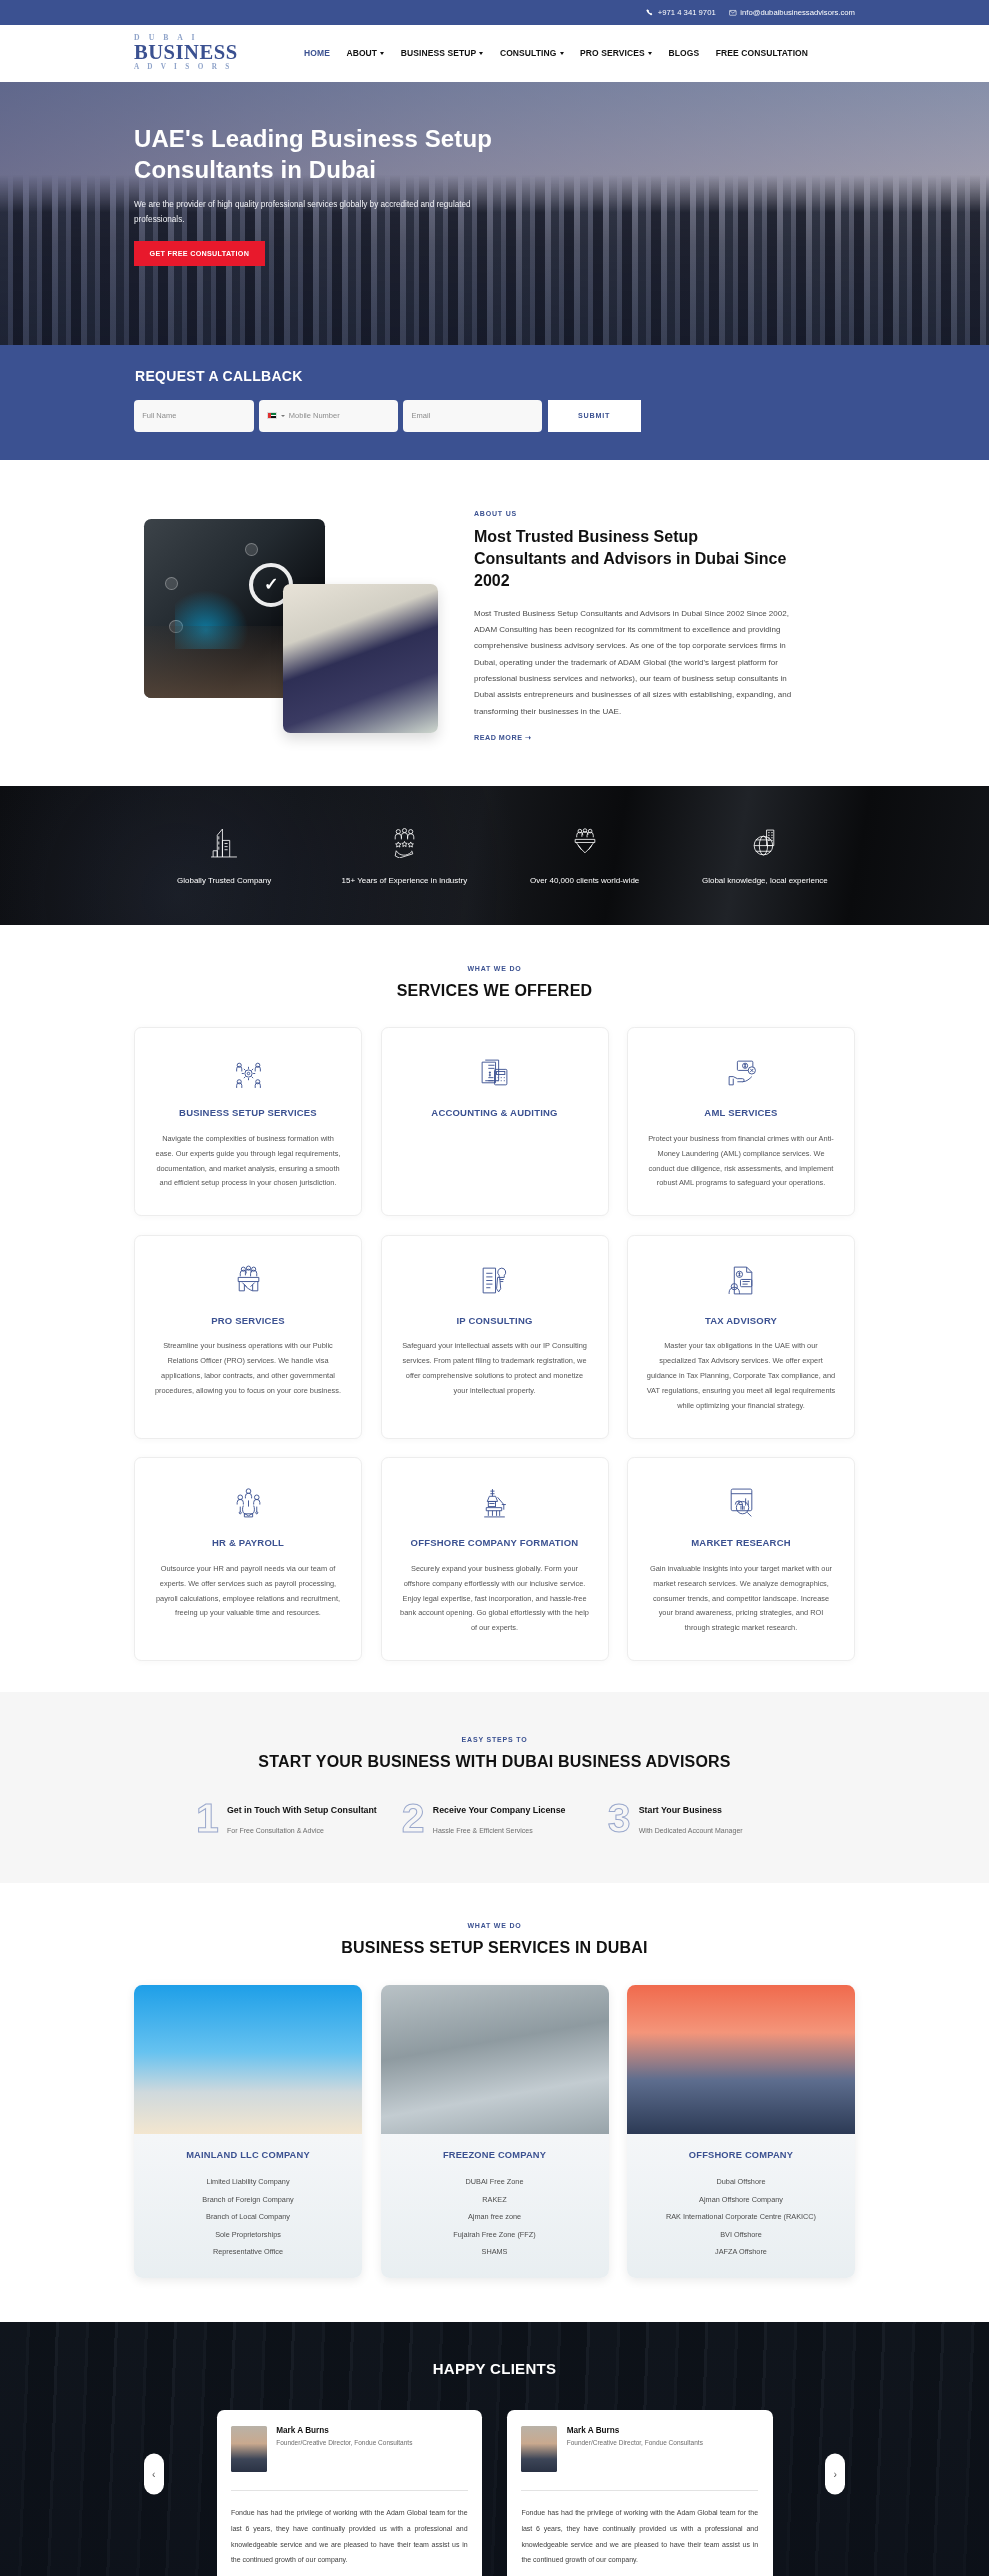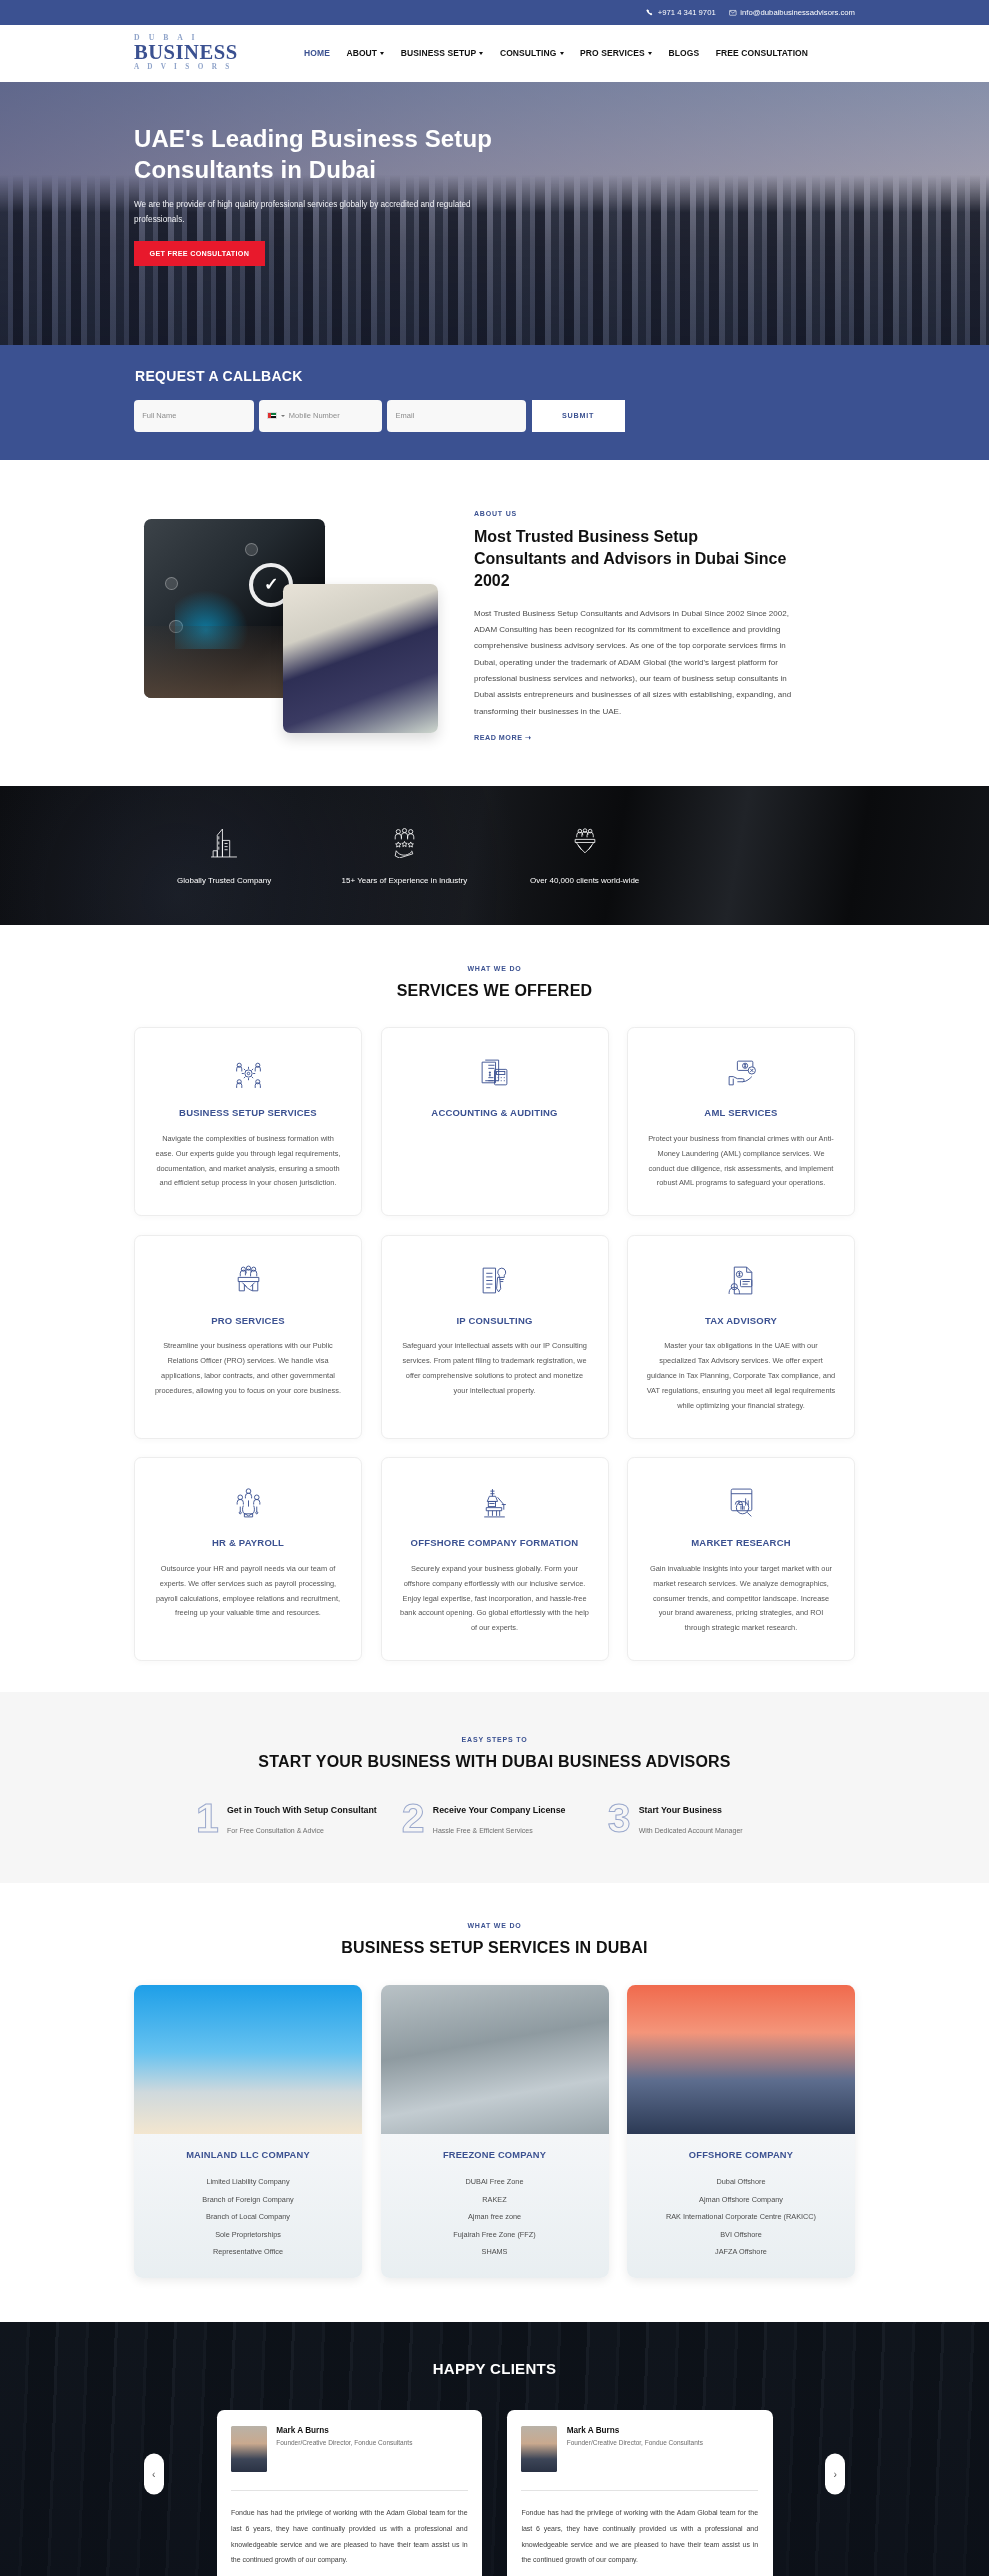--- a/index.html
+++ b/index.html
@@ -63,21 +63,21 @@
 
   
   .callback { background:#3b5191; padding: 23px 0 28px; }
   .callback h2 { color:#fff; font-size: 14px; font-weight:800; letter-spacing:0.3px; margin-left: 1px; }
   .cb-row { display:flex; gap: 5.2px; margin-top: 15.5px; }
   .cb-field {
     background:#f8f8f8; border-radius:4.1px; height: 32px; display:flex; align-items:center;
     padding: 0 8.2px; font-size: 7.5px; color:#8c8c8c; cursor:text;
   }
   .cb-field.name { width: 120px; }
-  .cb-field.mob  { width: 123px; gap:4.1px; }
+  .cb-field.mob  { width: 139px; gap:4.1px; }
   .cb-field.mail { width: 139px; }
   .cb-submit {
     width: 93px; height:32px; border-radius:0; background:#fff; border:none; cursor:pointer;
     color:#3b5191; font-size: 7.2px; font-weight:800; letter-spacing:0.8px;
   }
   .flag { width:9.3px;height:6.7px;display:inline-block;position:relative;border:0.5px solid #ddd;background:#fff;}
   .flag i{position:absolute;left:0;top:0;width:2.6px;height:100%;background:#e03030;}
   .flag b{position:absolute;left:2.6px;top:0;right:0;height:33.3%;background:#0a7a3c;}
   .flag s{position:absolute;left:2.6px;bottom:0;right:0;height:33.3%;background:#111;}
   .mini-caret{width:0;height:0;border-left:2.1px solid transparent;border-right:2.1px solid transparent;border-top:2.6px solid #777;}
@@ -345,20 +345,32 @@
             <circle cx="37" cy="6" r="3.5"></circle>
             <path d="M11 18v-4a6 6 0 0 1 12 0M21 17v-4a6 6 0 0 1 12 0M31 18v-4a6 6 0 0 1 12 0v4"></path>
             <path d="M8 22h38v6H8z"></path>
             <path d="M10 28l9 12M44 28l-9 12"></path>
             <path d="M19 40l8 8 8-8"></path>
             <path d="M14 34l6 8M40 34l-6 8"></path>
           </svg>
       </div>
       <div class="lbl">Over 40,000 clients world-wide</div>
     </div>
+    <div class="stat">
+      <div class="ico">
+        <svg width="28" height="30" viewBox="0 0 54 58" fill="none" stroke="#fff" stroke-width="1.6">
+            <circle cx="24" cy="34" r="18"></circle>
+            <ellipse cx="24" cy="34" rx="8" ry="18"></ellipse>
+            <path d="M6 34h36M9 23h30M9 45h30"></path>
+            <path d="M30 4h14v30H30z"></path>
+            <path d="M33 9h3M39 9h3M33 14h3M39 14h3M33 19h3M39 19h3M33 24h3M39 24h3"></path>
+          </svg>
+      </div>
+      <div class="lbl">Global knowledge, local experience</div>
+    </div>
   </div>
 </section>
 
 <section class="services">
   <div class="sec-head">
     <span class="eyebrow">WHAT WE DO</span>
     <h2>SERVICES WE OFFERED</h2>
   </div>
   <div class="cards">
 

